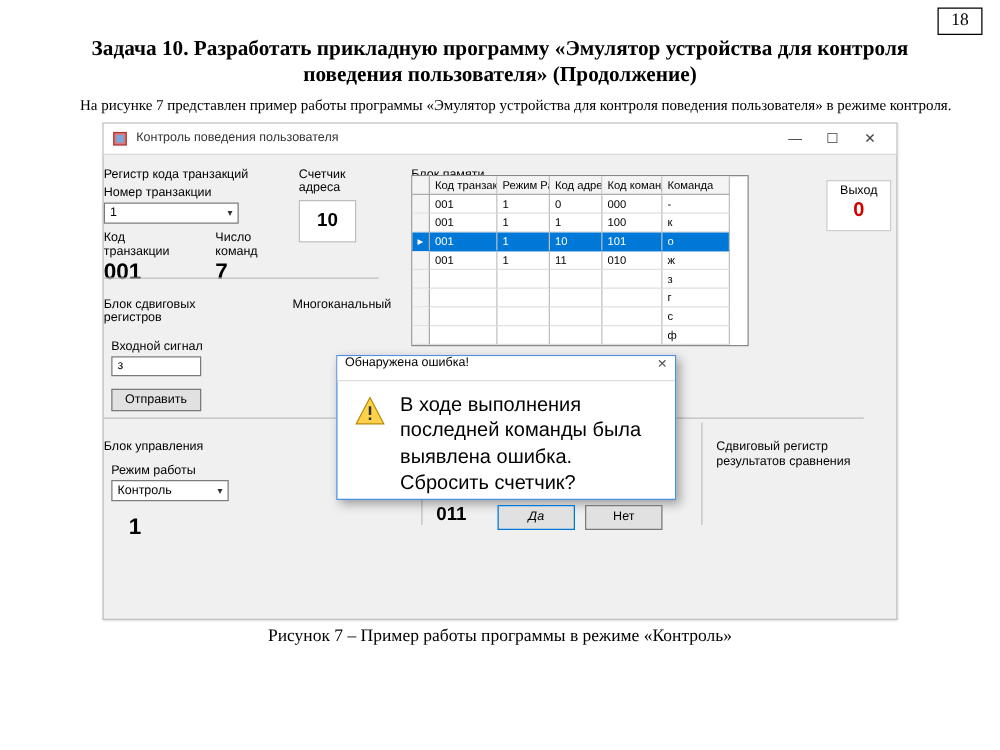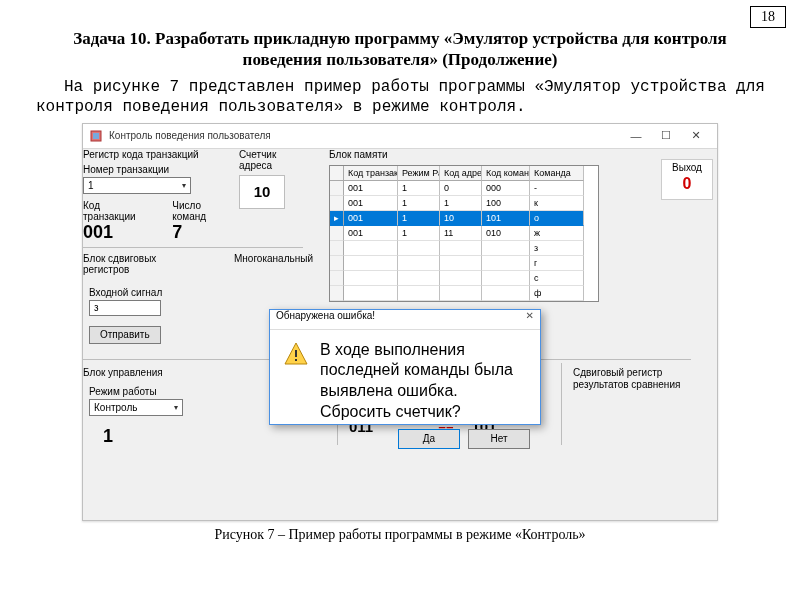--- a/index.html
+++ b/index.html
@@ -20,22 +20,22 @@
     font-family: "Times New Roman", serif;
   }
   .doc-title {
     text-align: center;
     font-family: "Times New Roman", serif;
     font-size: 17px; font-weight: bold;
     margin: 28px 36px 6px 36px;
     line-height: 1.25;
   }
   .doc-para {
-    font-family: Liberation Mono, monospace;
-    font-size: 16px;
+    font-family: Liberation Serif, serif;
+    font-size: 12px;
     margin: 4px 30px 6px 36px;
     text-indent: 28px;
     line-height: 1.25;
   }
   .fig-caption {
     font-family: "Times New Roman", serif;
     font-size: 14px;
     text-align: center;
     margin: 6px 36px 0 36px;
   }
@@ -55,21 +55,21 @@
     display: flex; align-items: center;
     padding: 12px 6px;
     font-size: 10px; color: #333;
   }
   .titlebar .icon { width:14px; height:14px; margin-right:6px;
     display:inline-flex; align-items:center; justify-content:center; }
   .titlebar .spacer { flex:1; }
   .win-btn { width:30px; text-align:center; color:#444; font-size:11px; }
   .client { position: relative; padding: 10px 14px; height: calc(100% - 22px); }
   .group-label { font-size: 10px; color:#000; }
-  .panel { position:absolute; }
+  .panel { position:absolute;margin-top:10px; }
 
   .big-num { font-size: 18px; font-weight: 600; text-align:center; }
 
   .dropdown {
     border:1px solid #7a7a7a; background:#fff; height:17px;
     display:flex; align-items:center; padding:0 4px; font-size:10px;
   }
   .dropdown .chev { margin-left:auto; font-size:8px; color:#333; }
   .textbox {
     border:1px solid #7a7a7a; background:#fff; height:16px;
@@ -125,21 +125,21 @@
   .modal .mbody { display:flex; padding:10px 12px 6px 12px; }
   .warn-icon { width:28px; height:28px; margin-right:10px; flex:none;
     display:flex; align-items:center; justify-content:center; }
   .modal .mtext { font-size:16px; line-height:1.3; }
   .modal .mbtns { display:flex; justify-content:flex-end; gap:8px; padding:0 10px 8px 0; }
   .modal .mbtn {
     border:1px solid #7a7a7a; background:#e1e1e1;
     height:20px; width:62px; display:flex; align-items:center; justify-content:center;
     font-size:10px;
   }
-  .modal .mbtn.primary { border:1.5px solid #0078d7; }
+  .modal .mbtn.primary { border:1.5px solid #0078d7;font-style:italic; }
 
   .cmp-label { font-size:10px; }
   .cmp-val { font-size:15px; font-weight:700; }
   .eq { color:#d00000; font-weight:700; font-size:13px; }
 </style>
 </head>
 <body>
 
 <div class="page-number">18</div>
 

